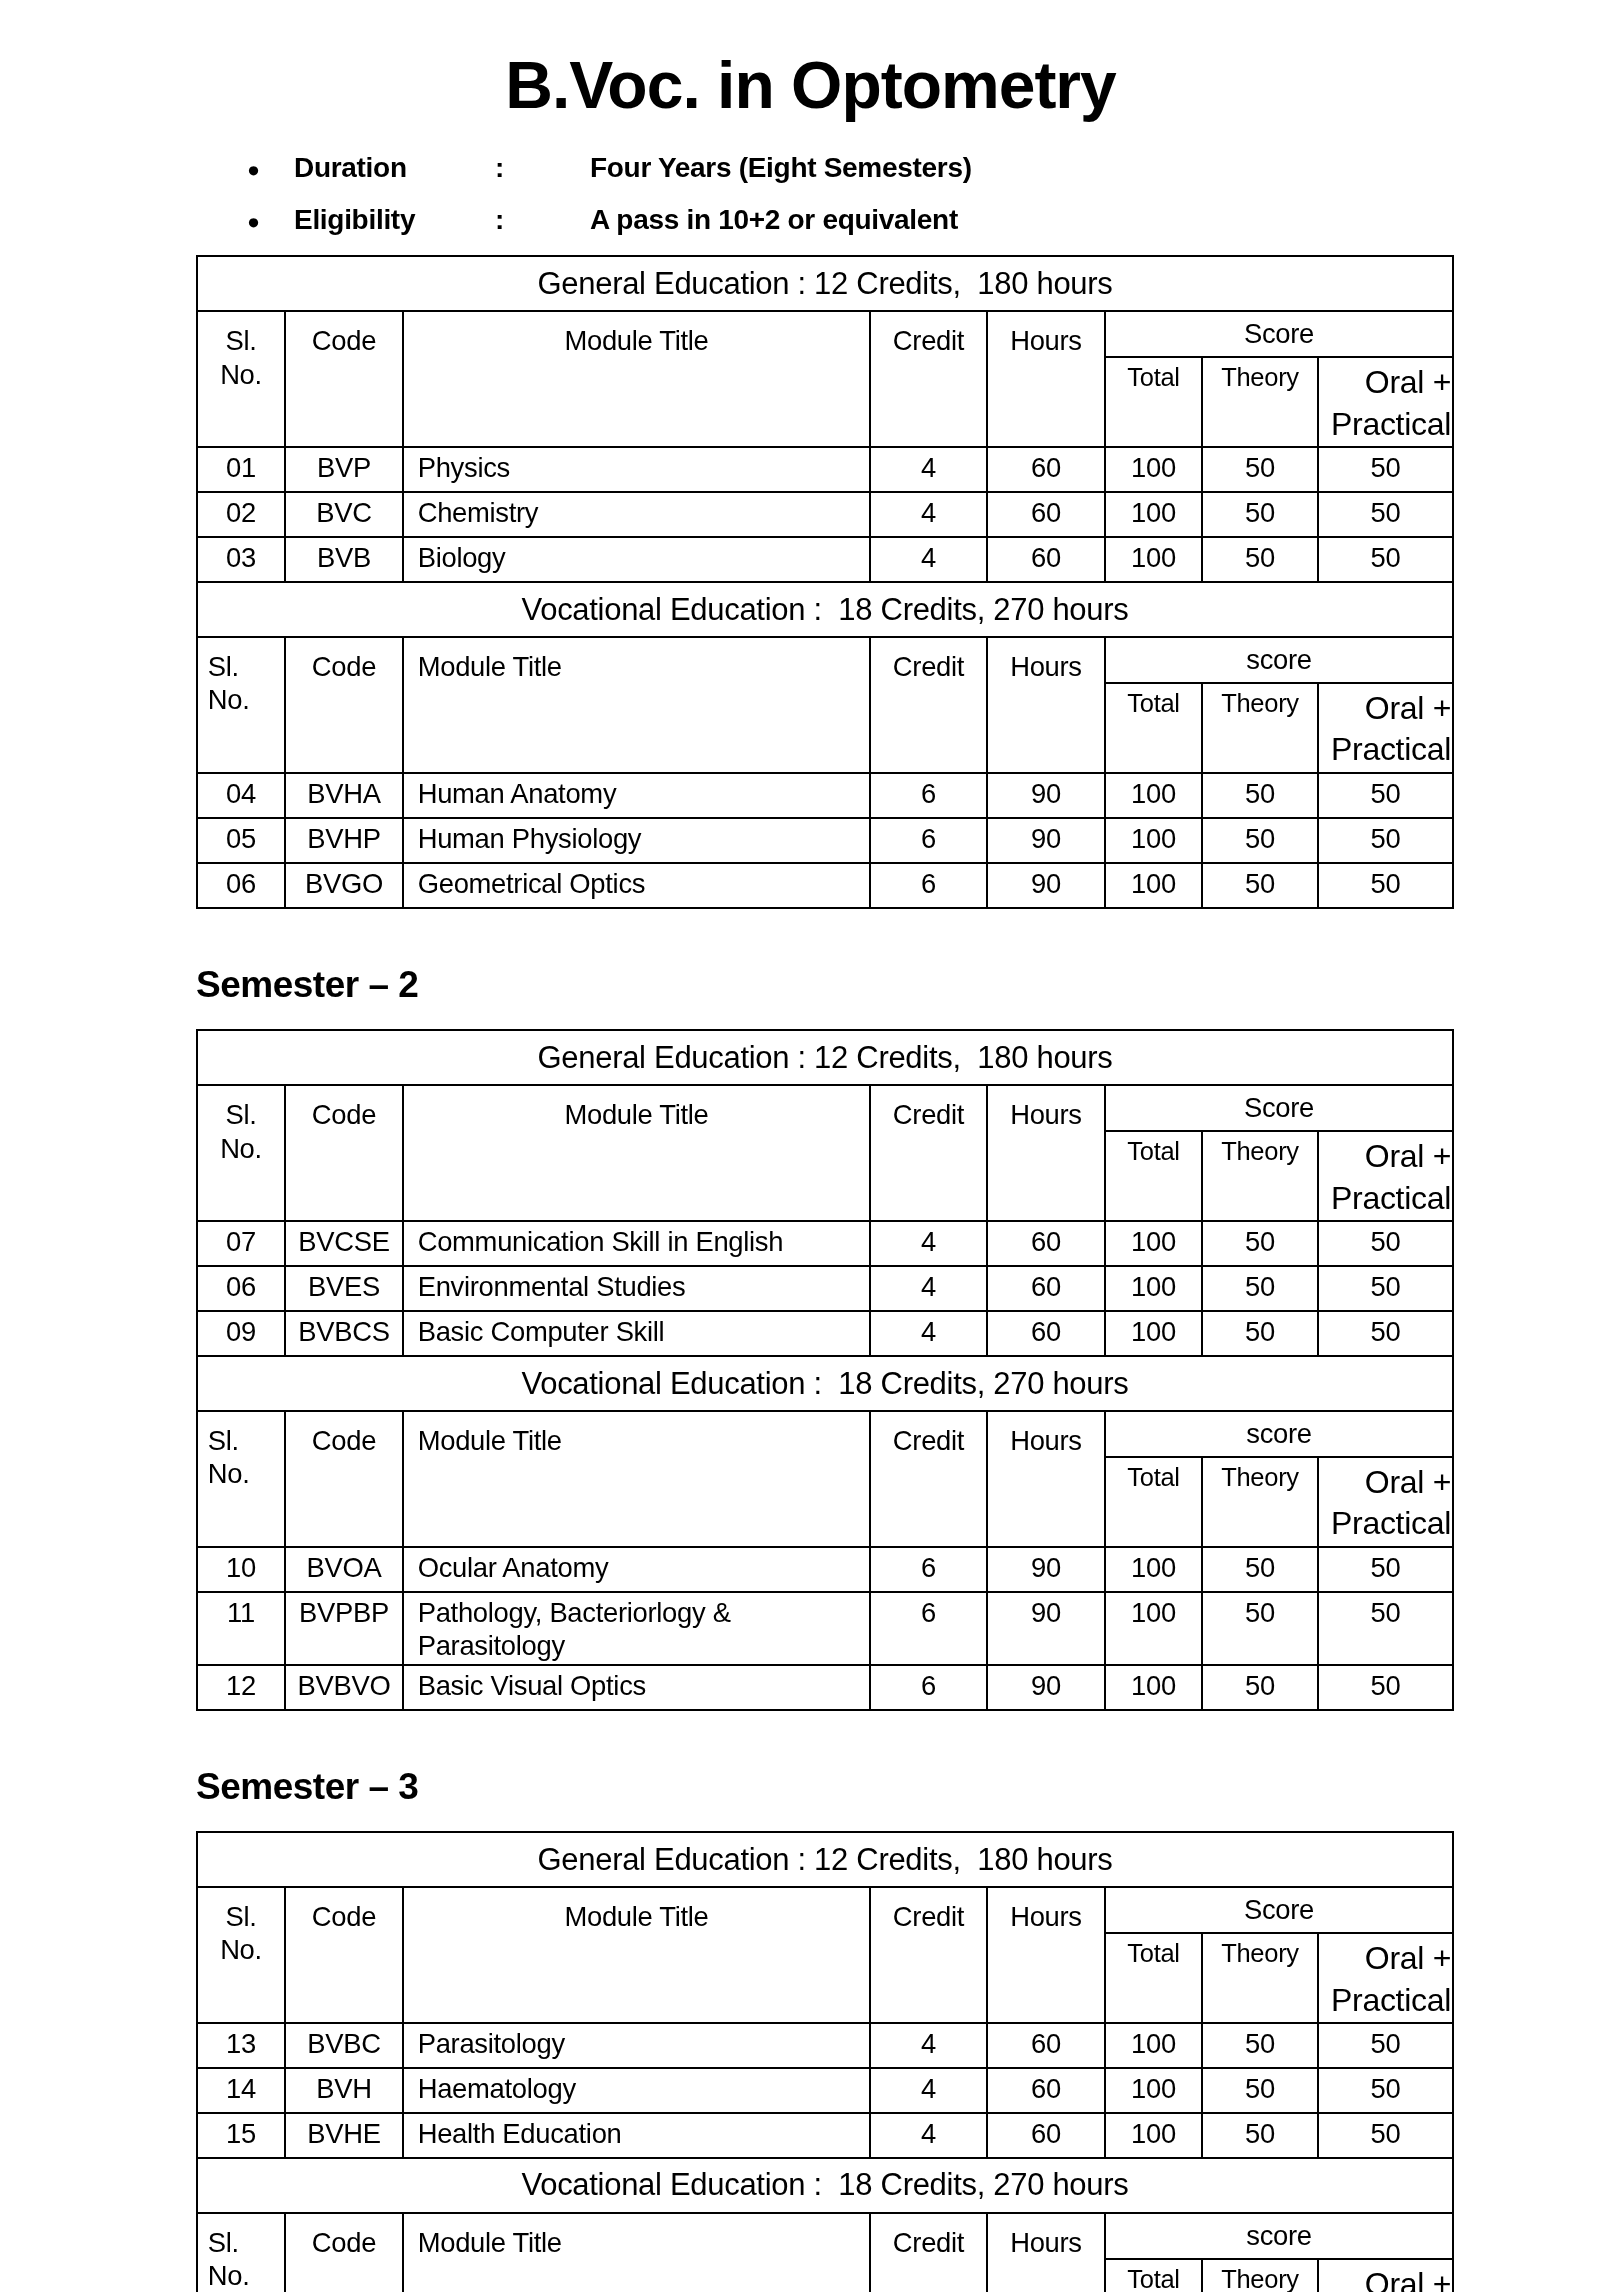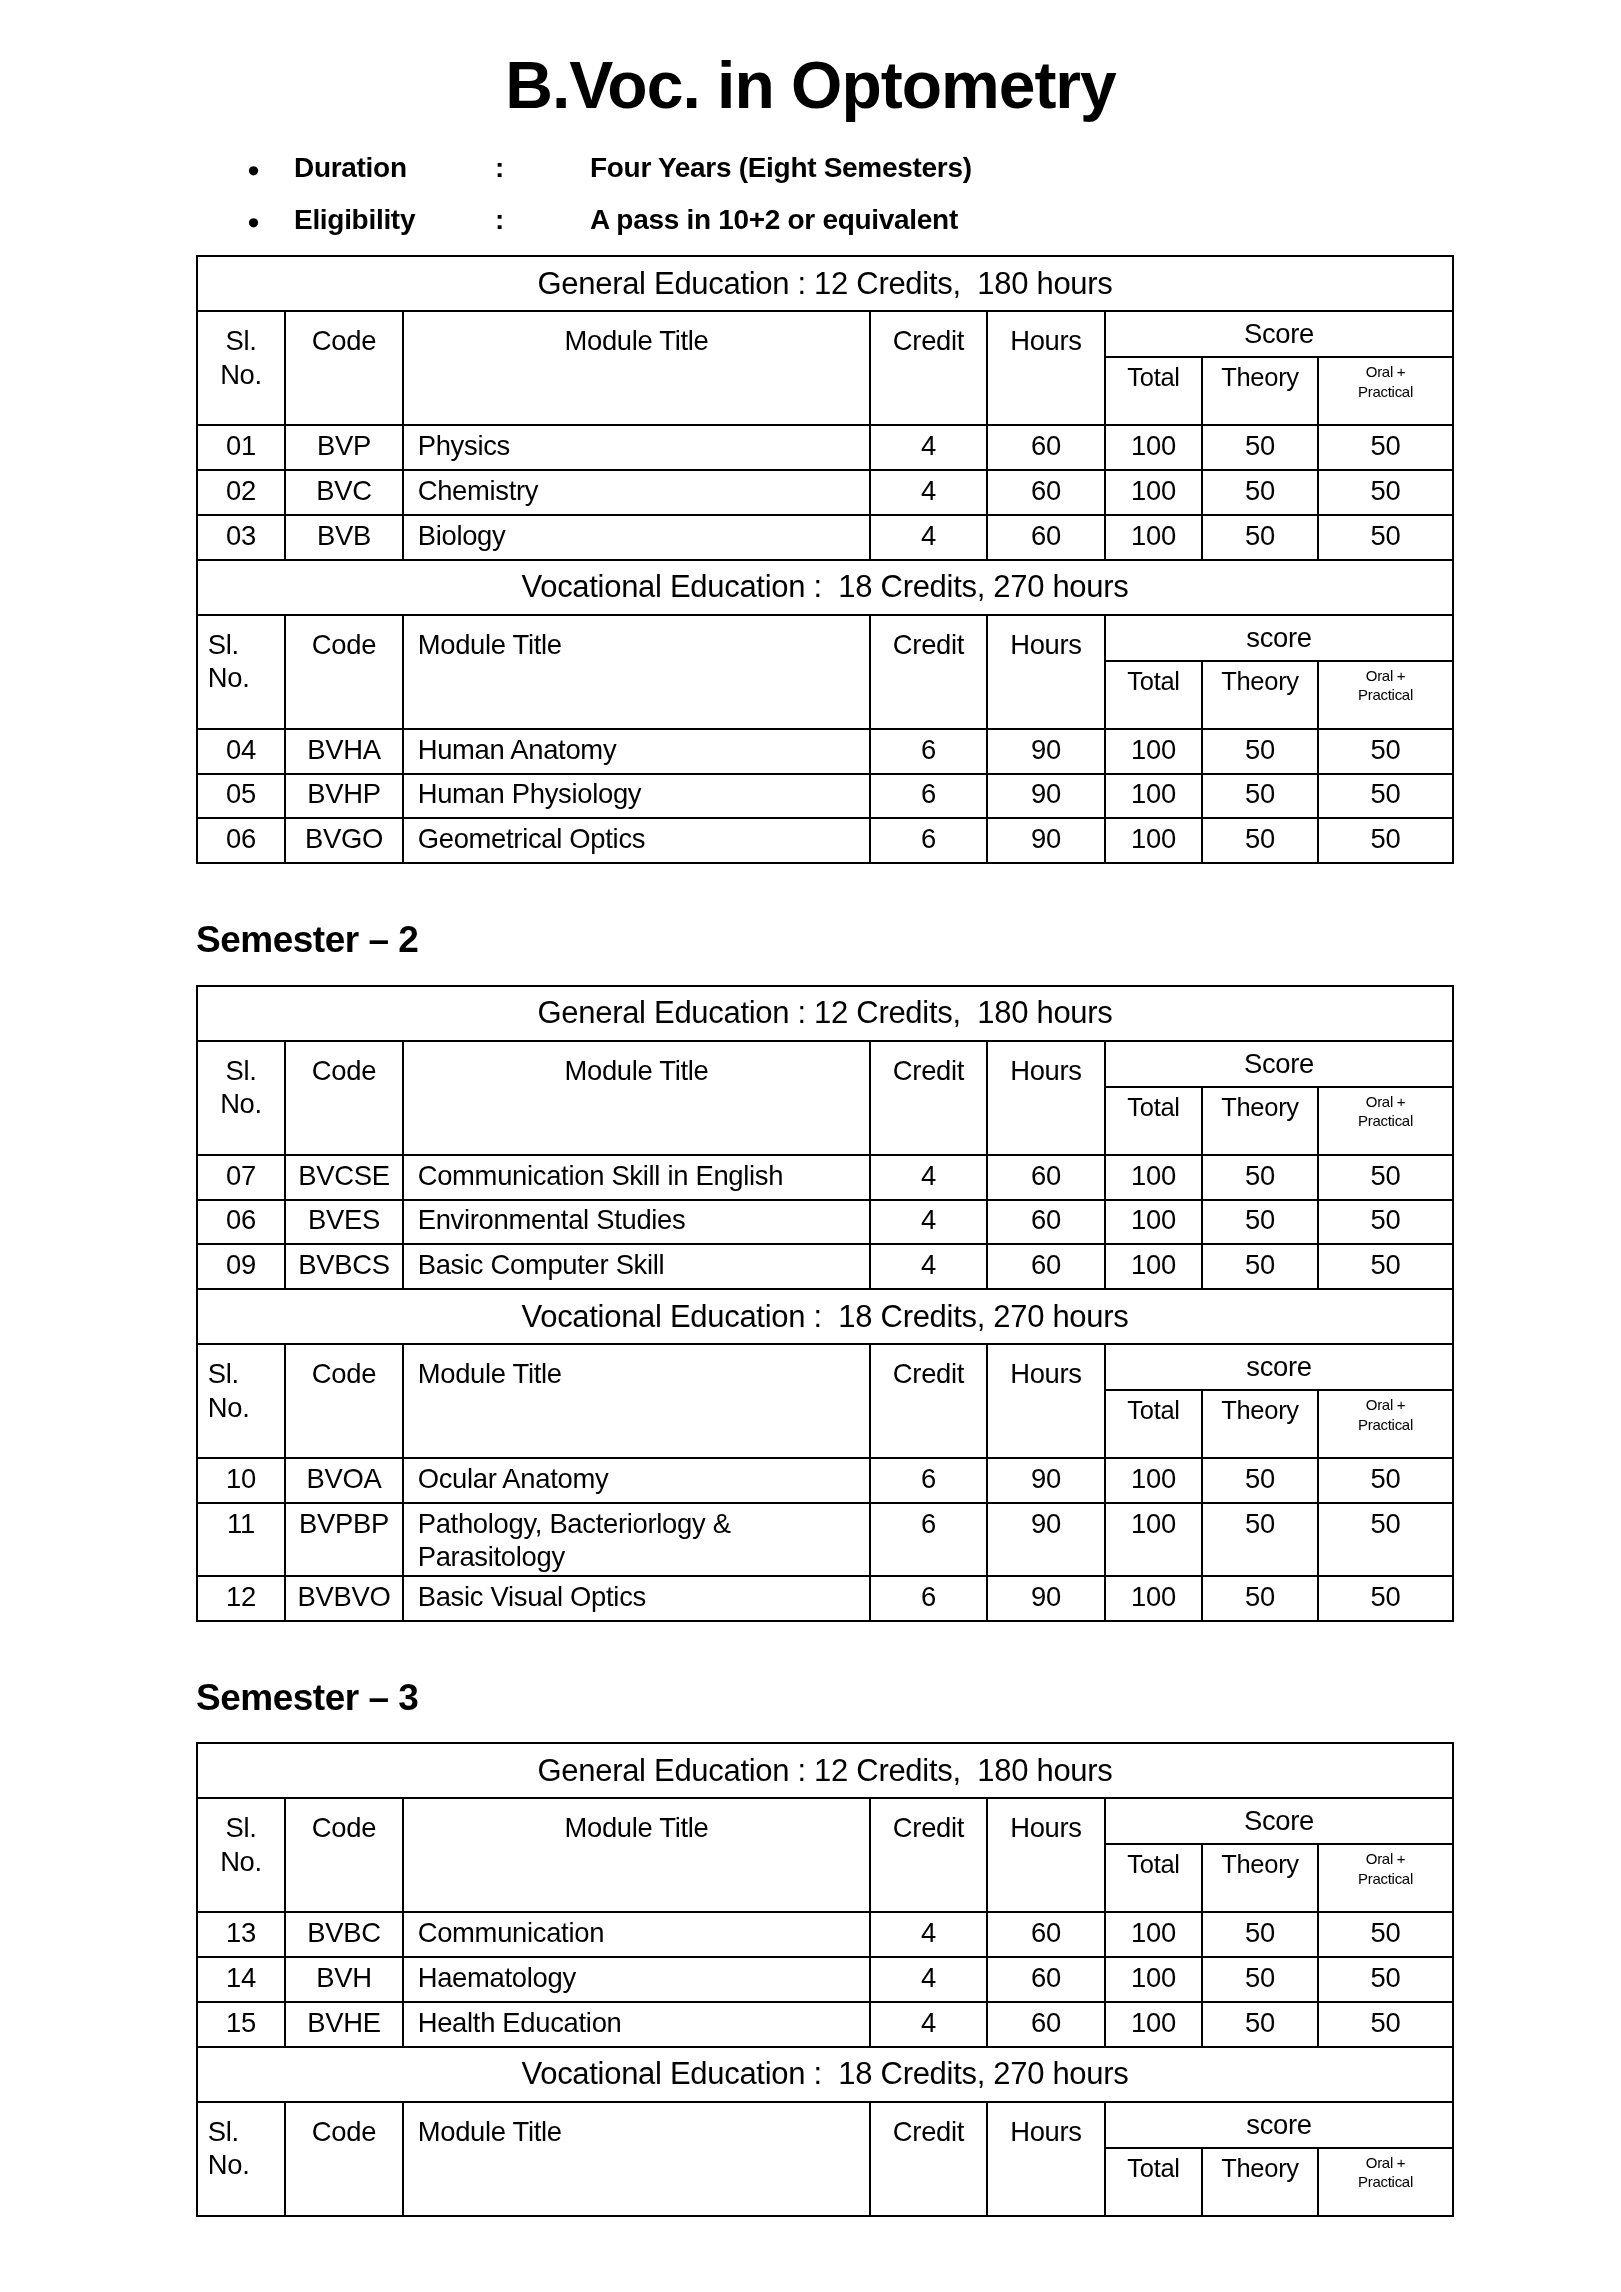--- a/index.html
+++ b/index.html
@@ -37,21 +37,21 @@
     font-weight:normal;
     line-height:1.22;
   }
   .section-header{
     font-size:31px;font-weight:bold;text-align:center;
     height:51px;white-space:pre;vertical-align:middle;
   }
   .hdr-top th{font-size:27.4px;vertical-align:top;padding-top:12px;}
   .hdr-top .h-score{vertical-align:middle;padding-top:0;height:43px;text-align:center;}
   .hdr-sub th{font-size:25.5px;vertical-align:top;padding-top:3.9px;height:61px;text-align:center;}
-  .hdr-sub .h-oral{font-size:15px;white-space:pre;line-height:1.3;}
+  .hdr-sub .h-oral{font-size:32px;white-space:pre;line-height:1.3;text-align:right;}
   .h-sl{white-space:pre;}
   
   .sec-general .h-sl,.sec-general .h-code,.sec-general .h-module,
   .sec-general .h-credit,.sec-general .h-hours{text-align:center;}
   
   .sec-vocational .h-sl{text-align:left;padding-left:9.8px;}
   .sec-vocational .h-module{text-align:left;padding-left:13.7px;}
   .sec-vocational .h-code,.sec-vocational .h-credit,.sec-vocational .h-hours{text-align:center;}
   .data-row td{
     font-size:27.4px;height:39px;vertical-align:top;
@@ -333,21 +333,21 @@
           </tr>
           <tr class="hdr-sub">
             <th class="h-total">Total</th>
             <th class="h-theory">Theory</th>
             <th class="h-oral">Oral +
 Practical</th>
           </tr>
           <tr class="data-row">
             <td class="d-sl">13</td>
             <td class="d-code">BVBC</td>
-            <td class="d-title">Communication</td>
+            <td class="d-title">Parasitology</td>
             <td class="d-credit">4</td>
             <td class="d-hours">60</td>
             <td class="d-total">100</td>
             <td class="d-theory">50</td>
             <td class="d-oral">50</td>
           </tr>
           <tr class="data-row">
             <td class="d-sl">14</td>
             <td class="d-code">BVH</td>
             <td class="d-title">Haematology</td>

